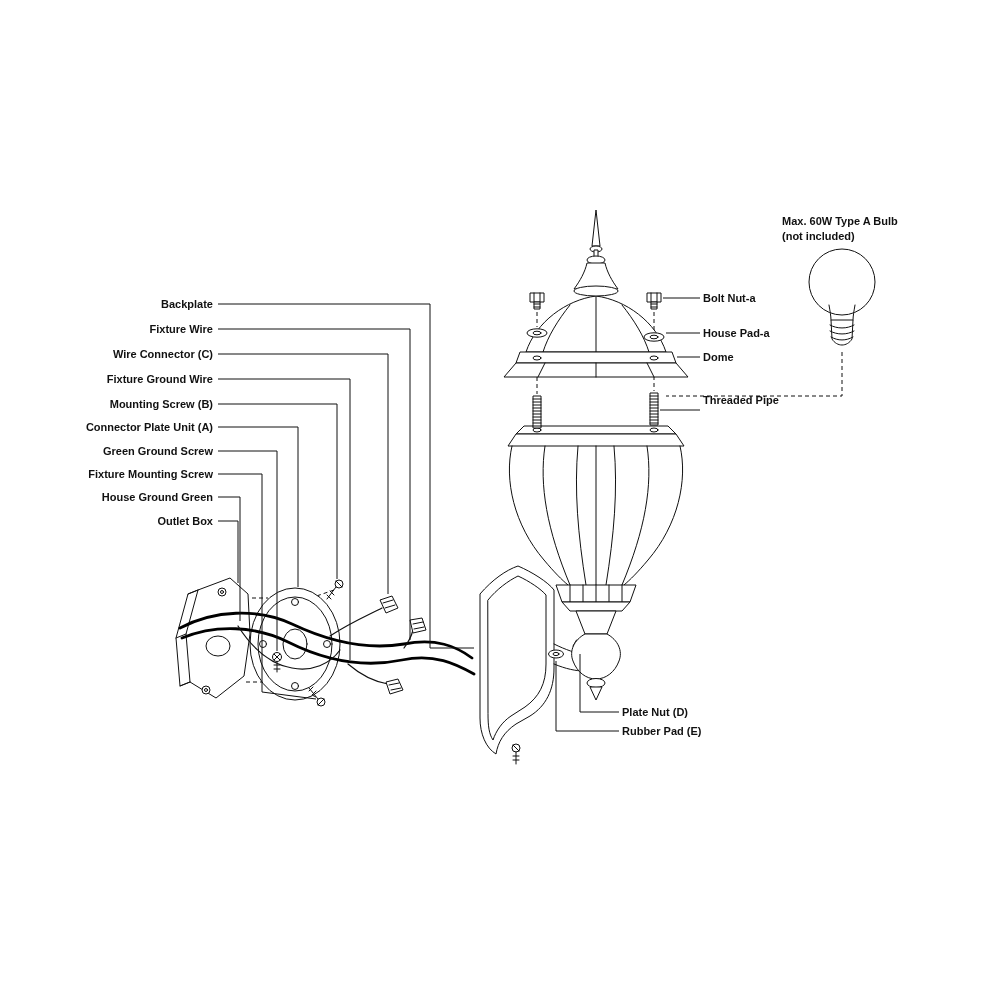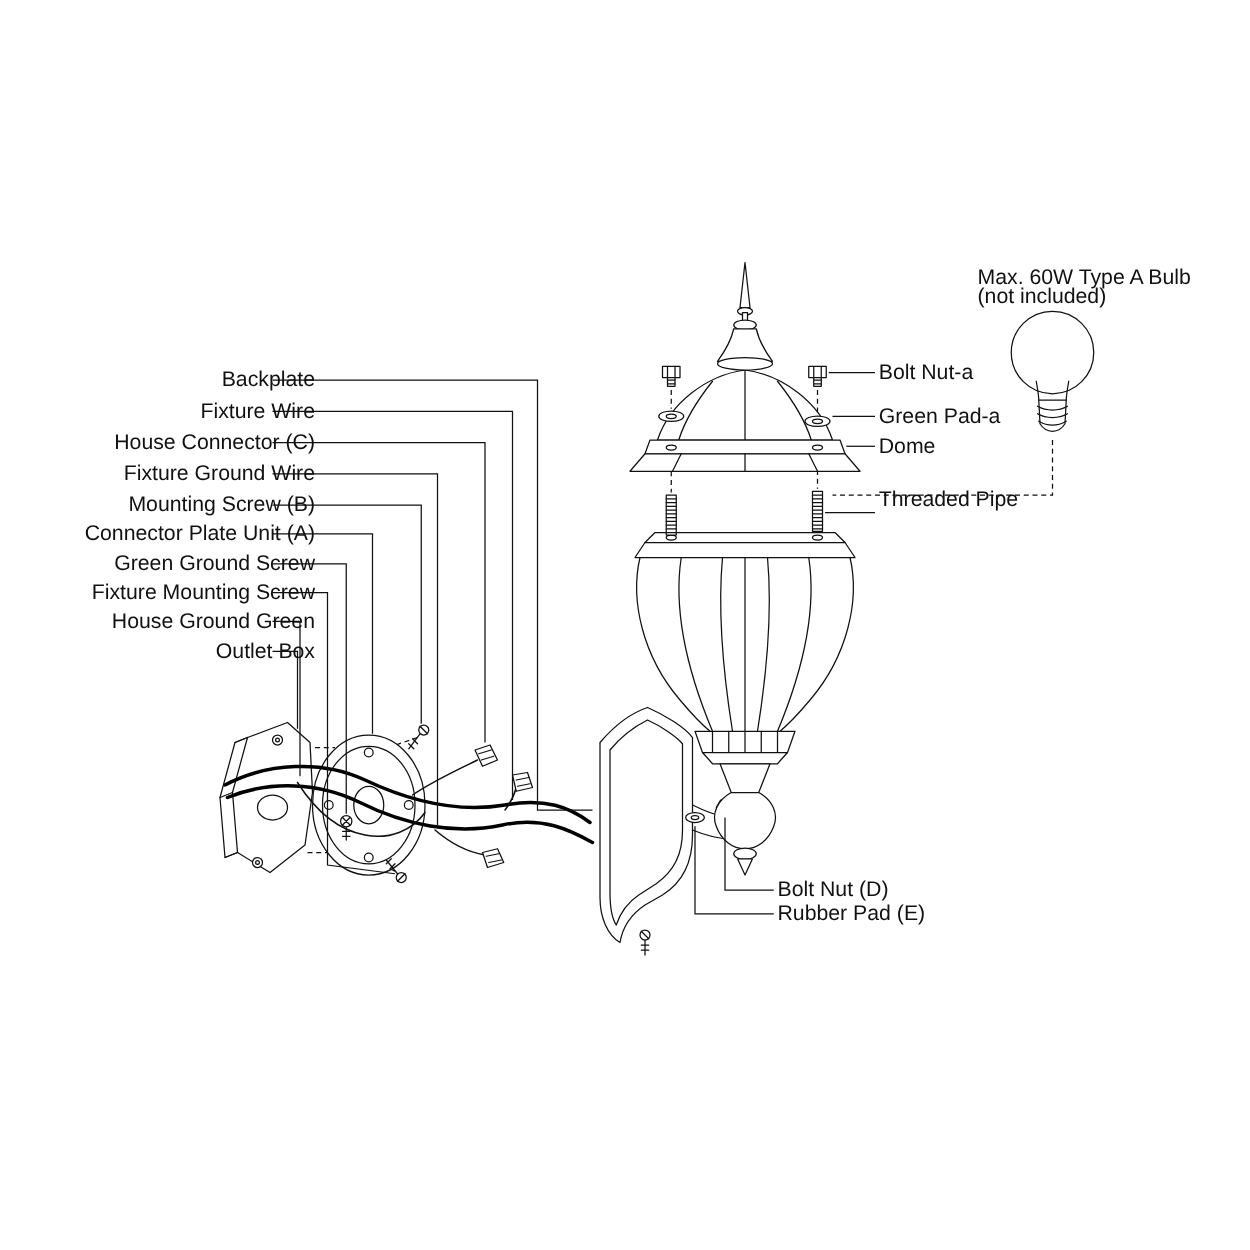--- a/index.html
+++ b/index.html
@@ -1,21 +1,21 @@
 <!DOCTYPE html>
 <html><head>
 <meta charset="utf-8">
 <style>
   html,body{margin:0;padding:0;background:#fff}
   .stage{position:relative;width:1000px;height:1000px;background:#fff;overflow:hidden;
          font-family:"Liberation Sans",sans-serif}
   svg.art{position:absolute;left:0;top:0}
-  .lbl{position:absolute;font-weight:normal;font-size:17px;line-height:16px;color:#111;
+  .lbl{position:absolute;font-weight:bold;font-size:11px;line-height:16px;color:#111;
        white-space:nowrap}
-  .lbl.leftcol{right:748px;text-align:right}
+  .lbl.leftcol{right:787px;text-align:right}
   .lbl.note div{line-height:15px}
   
   .s{stroke:#111;fill:none;stroke-width:1;stroke-linecap:round;stroke-linejoin:round}
   .w{fill:#fff;stroke:#111;stroke-width:1;stroke-linejoin:round}
   .thick{stroke:#000;stroke-width:2.8;fill:none;stroke-linecap:round}
   .thin{stroke:#111;stroke-width:1.2;fill:none;stroke-linecap:round}
   .dash{stroke:#111;stroke-width:1;fill:none;stroke-dasharray:4 3}
   .lead{stroke:#111;stroke-width:1;fill:none}
 </style>
 </head>
@@ -210,35 +210,35 @@
       <path class="lead" d="M700,333 H666"></path>
       <path class="lead" d="M700,357 H677"></path>
       <path class="lead" d="M700,410 H660"></path>
       <path class="lead" d="M619,712 H580 V654"></path>
       <path class="lead" d="M619,731 H556 V661"></path>
     </g>
   </svg>
 
   <div class="lbl leftcol" style="top:296px">Backplate</div>
   <div class="lbl leftcol" style="top:321px">Fixture Wire</div>
-  <div class="lbl leftcol" style="top:346px">House Connector (C)</div>
+  <div class="lbl leftcol" style="top:346px">Wire Connector (C)</div>
   <div class="lbl leftcol" style="top:371px">Fixture Ground Wire</div>
   <div class="lbl leftcol" style="top:396px">Mounting Screw (B)</div>
   <div class="lbl leftcol" style="top:419px">Connector Plate Unit (A)</div>
   <div class="lbl leftcol" style="top:443px">Green Ground Screw</div>
   <div class="lbl leftcol" style="top:466px">Fixture Mounting Screw</div>
   <div class="lbl leftcol" style="top:489px">House Ground Green</div>
   <div class="lbl leftcol" style="top:513px">Outlet Box</div>
 
   <div class="lbl" style="left:703px;top:290px">Bolt Nut-a</div>
-  <div class="lbl" style="left:703px;top:325px">Green Pad-a</div>
+  <div class="lbl" style="left:703px;top:325px">House Pad-a</div>
   <div class="lbl" style="left:703px;top:349px">Dome</div>
   <div class="lbl" style="left:703px;top:392px">Threaded Pipe</div>
 
-  <div class="lbl" style="left:622px;top:704px">Bolt Nut (D)</div>
+  <div class="lbl" style="left:622px;top:704px">Plate Nut (D)</div>
   <div class="lbl" style="left:622px;top:723px">Rubber Pad (E)</div>
 
   <div class="lbl note" style="left:782px;top:214px">
     <div>Max. 60W Type A Bulb</div>
     <div>(not included)</div>
   </div>
 
 </div>
 
 </body></html>

